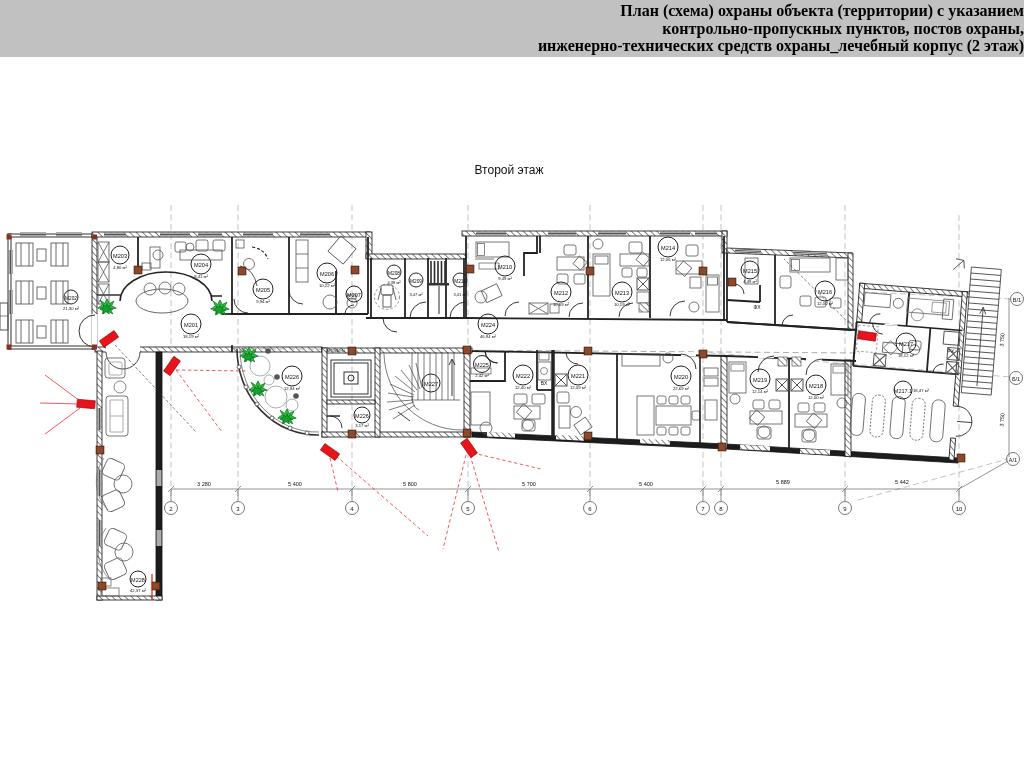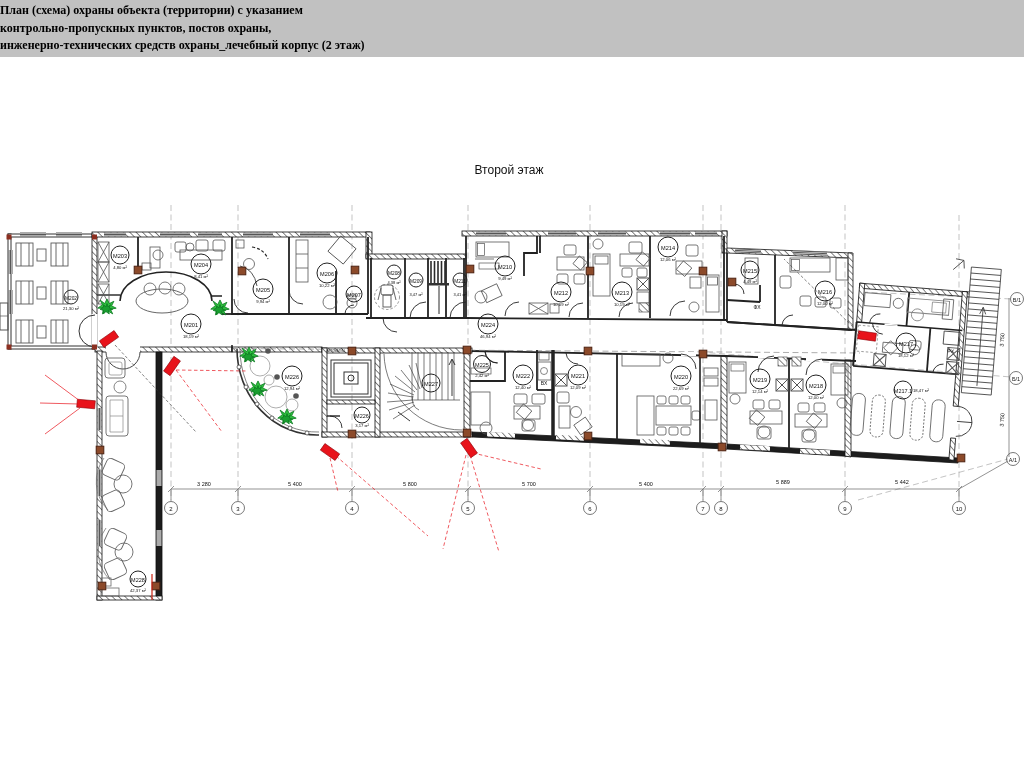--- a/index.html
+++ b/index.html
@@ -1,19 +1,19 @@
 <!DOCTYPE html>
 <html><head>
 <meta charset="utf-8">
 <style>
 html,body{margin:0;padding:0;background:#fff;width:1024px;height:767px;overflow:hidden}
 #page{position:relative;width:1024px;height:767px;font-family:"Liberation Sans",sans-serif}
 #hdr{position:absolute;left:0;top:0;width:1024px;height:57px;background:#c1c1c1;
- font-family:"Liberation Serif",serif;font-weight:bold;font-size:12px;line-height:17.6px;
- text-align:left;color:#000;padding-top:2px;box-sizing:border-box}
+ font-family:"Liberation Serif",serif;font-weight:bold;font-size:16px;line-height:17.6px;
+ text-align:right;color:#000;padding-top:2px;box-sizing:border-box}
 svg{position:absolute;left:0;top:0}
 svg text{font-family:"Liberation Sans",sans-serif;fill:#111}
 .rl text{text-anchor:middle}
 </style>
 </head>
 <body>
 <div id="page">
 
 <div id="hdr">План (схема) охраны объекта (территории) с указанием<br>контрольно-пропускных пунктов, постов охраны,<br>инженерно-технических средств охраны_лечебный корпус (2 этаж)</div>
 <svg width="1024" height="767" viewBox="0 0 1024 767">

